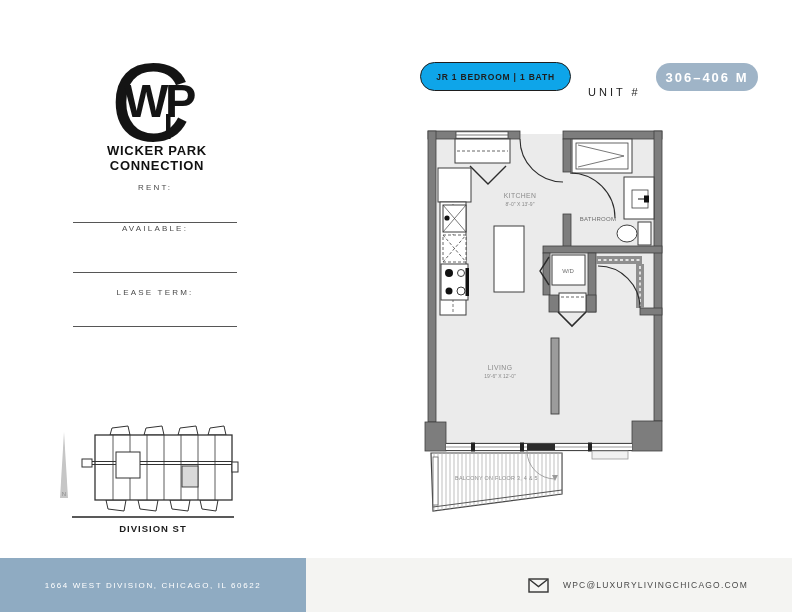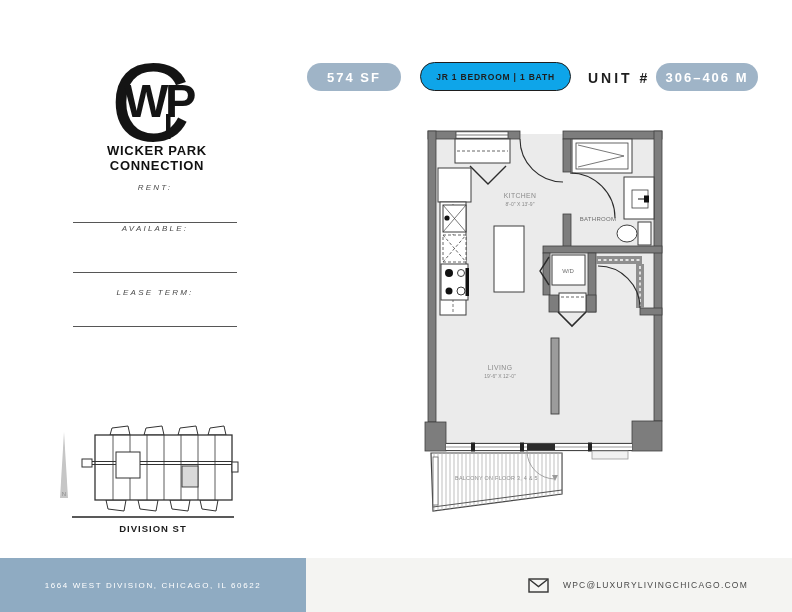--- a/index.html
+++ b/index.html
@@ -13,29 +13,29 @@
 
   
   .badge{position:absolute;height:28px;border-radius:14px;background:var(--badge);
          color:#fff;font-weight:bold;font-size:13px;letter-spacing:2px;
          display:flex;align-items:center;justify-content:center;}
   .sf-badge{left:307px;top:63px;width:94px;}
   .unit-badge{left:656px;top:63px;width:102px;}
   .type-pill{position:absolute;left:420px;top:62px;width:151px;height:29px;border-radius:15px;
          border:1.5px solid var(--ink);background:#0ea5e9;color:var(--ink);font-weight:bold;
          font-size:8.5px;letter-spacing:0.8px;display:flex;align-items:center;justify-content:center;}
-  .unit-label{position:absolute;left:588px;top:70px;font-size:14px;font-weight:bold;
+  .unit-label{position:absolute;left:588px;top:86px;font-size:11px;font-weight:normal;
          letter-spacing:3px;color:var(--ink);}
 
   
   .logo-svg{position:absolute;left:88px;top:52px;}
   .brand-name{position:absolute;left:70px;top:143px;width:174px;text-align:center;
          font-size:13px;font-weight:bold;letter-spacing:0.7px;color:#111;}
   .field-label{position:absolute;width:164px;left:73px;text-align:center;
-         font-size:8px;letter-spacing:2.2px;color:#4a4a4a;font-weight:500;font-style:italic;}
+         font-size:8px;letter-spacing:2.2px;color:#4a4a4a;font-weight:500;}
   .field-line{position:absolute;left:73px;width:164px;border-top:1.5px solid #565656;}
   .lbl-rent{top:183px;} .line-rent{top:222px;}
   .lbl-avail{top:224px;} .line-avail{top:272px;}
   .lbl-lease{top:288px;} .line-lease{top:326px;}
 
   .map-svg{position:absolute;left:58px;top:420px;}
 
   
   .footer{position:absolute;left:0;bottom:0;width:792px;height:54px;background:var(--footer_bg);padding-left:8px;}
   .footer-address{position:absolute;left:0;top:0;width:306px;height:54px;background:var(--footer_bar);
@@ -45,21 +45,20 @@
   .footer-phone{left:368px;} .footer-email{left:528px;}
 
   .plan-svg{position:absolute;left:418px;top:118px;}
   svg text{font-family:"Liberation Sans",sans-serif;}
 </style>
 </head>
 <body>
 
 <div class="page">
 
-  <div class="badge sf-badge">574 SF</div>
   <div class="type-pill">JR 1 BEDROOM | 1 BATH</div>
   <div class="unit-label">UNIT #</div>
   <div class="badge unit-badge">306–406 M</div>
 
   <svg class="logo-svg" width="140" height="95" viewBox="0 0 140 95">
     <text x="22" y="89" font-size="112" fill="#141414">C</text>
     <text x="36" y="65" font-size="47" font-weight="bold" fill="#141414">W</text>
     <text x="77" y="65" font-size="47" font-weight="bold" fill="#141414">P</text>
     <rect x="78" y="62" width="4.5" height="25" fill="#141414"></rect>
   </svg>

